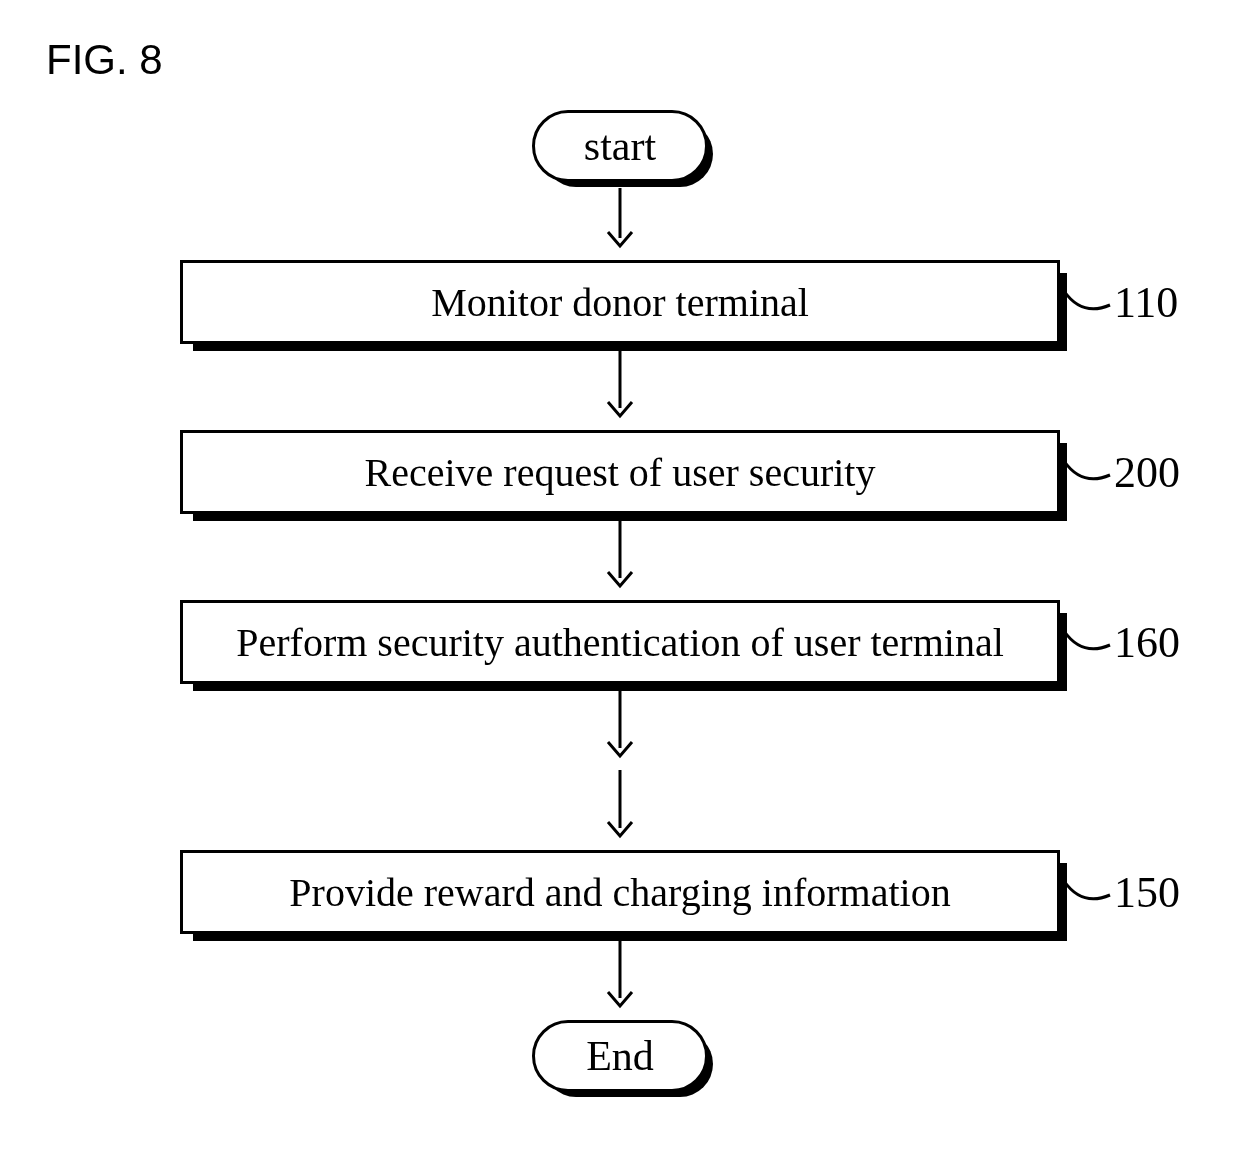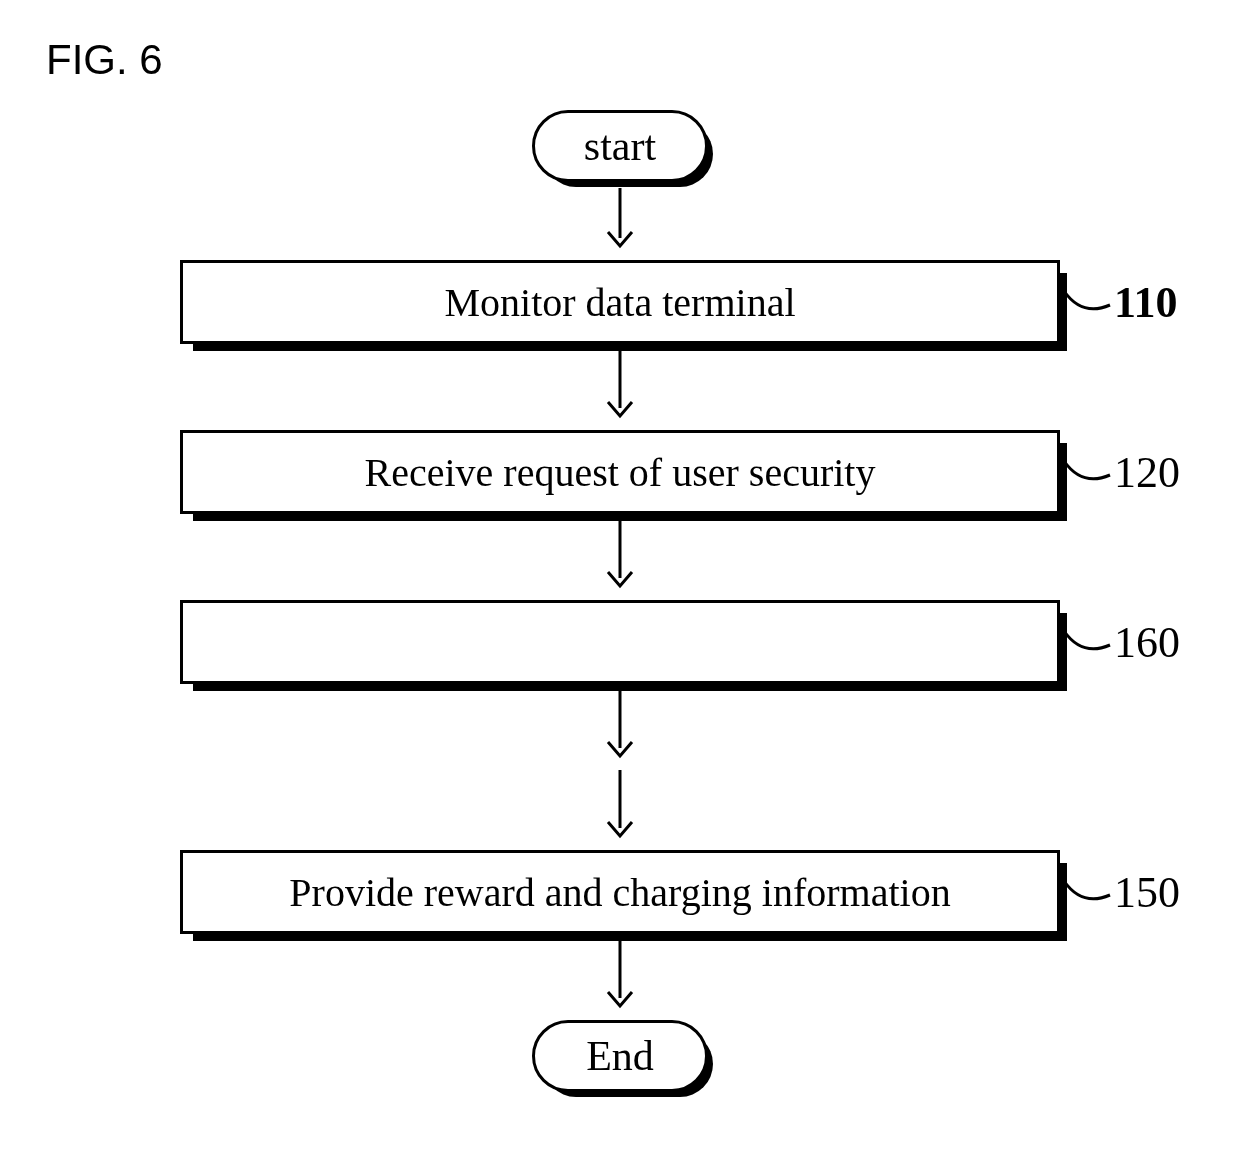--- a/index.html
+++ b/index.html
@@ -96,73 +96,74 @@
       position: relative;
       display: flex;
       align-items: center;
       justify-content: center;
     }
     .proc span, .terminator span { white-space: nowrap; }
   </style>
 </head>
 <body>
 
-<div class="fig-label" style="left:46px; top:36px;">FIG. 6</div>
+<div class="fig-label" style="left:46px; top:36px;">FIG. 8</div>
 
 <div class="flow" style="top:110px;">
 
   <div class="term-wrap">
     <div class="terminator term-start">
       <div class="shadow"></div>
       <span>start</span>
     </div>
   </div>
 
   <svg class="arrow-svg" width="40" height="66" viewBox="0 0 40 66">
     <line x1="20" y1="0" x2="20" y2="50" stroke="#000" stroke-width="3"></line>
     <polyline points="8,44 20,58 32,44" fill="none" stroke="#000" stroke-width="3"></polyline>
   </svg>
 
   <div class="proc-wrap">
     <div class="proc proc-a">
       <div class="shadow"></div>
-      <span>Monitor data terminal</span>
-    </div>
-    <div class="ref-wrap" style="left: calc(50% + 440px); font-weight: bold;">
+      <span>Monitor donor terminal</span>
+    </div>
+    <div class="ref-wrap" style="left: calc(50% + 440px);">
       <svg class="connector-svg" width="54" height="30" viewBox="0 0 54 30">
         <path d="M4 4 Q 22 30 50 18" fill="none" stroke="#000" stroke-width="3"></path>
       </svg>
       <span class="ref-label">110</span>
     </div>
   </div>
   <svg class="arrow-svg" width="40" height="74" viewBox="0 0 40 74">
     <line x1="20" y1="0" x2="20" y2="58" stroke="#000" stroke-width="3"></line>
     <polyline points="8,52 20,66 32,52" fill="none" stroke="#000" stroke-width="3"></polyline>
   </svg>
 
   <div class="proc-wrap">
     <div class="proc proc-a">
       <div class="shadow"></div>
       <span>Receive request of user security</span>
     </div>
     <div class="ref-wrap" style="left: calc(50% + 440px);">
       <svg class="connector-svg" width="54" height="30" viewBox="0 0 54 30">
         <path d="M4 4 Q 22 30 50 18" fill="none" stroke="#000" stroke-width="3"></path>
       </svg>
-      <span class="ref-label">120</span>
-    </div>
-  </div>
-  <svg class="arrow-svg" width="40" height="74" viewBox="0 0 40 74">
-    <line x1="20" y1="0" x2="20" y2="58" stroke="#000" stroke-width="3"></line>
-    <polyline points="8,52 20,66 32,52" fill="none" stroke="#000" stroke-width="3"></polyline>
-  </svg>
-
-  <div class="proc-wrap">
-    <div class="proc proc-a">
-      <div class="shadow"></div>
+      <span class="ref-label">200</span>
+    </div>
+  </div>
+  <svg class="arrow-svg" width="40" height="74" viewBox="0 0 40 74">
+    <line x1="20" y1="0" x2="20" y2="58" stroke="#000" stroke-width="3"></line>
+    <polyline points="8,52 20,66 32,52" fill="none" stroke="#000" stroke-width="3"></polyline>
+  </svg>
+
+  <div class="proc-wrap">
+    <div class="proc proc-a">
+      <div class="shadow"></div>
+      <span>Perform security authentication of user terminal</span>
     </div>
     <div class="ref-wrap" style="left: calc(50% + 440px);">
       <svg class="connector-svg" width="54" height="30" viewBox="0 0 54 30">
         <path d="M4 4 Q 22 30 50 18" fill="none" stroke="#000" stroke-width="3"></path>
       </svg>
       <span class="ref-label">160</span>
     </div>
   </div>
   <svg class="arrow-svg" width="40" height="74" viewBox="0 0 40 74">
     <line x1="20" y1="0" x2="20" y2="58" stroke="#000" stroke-width="3"></line>

